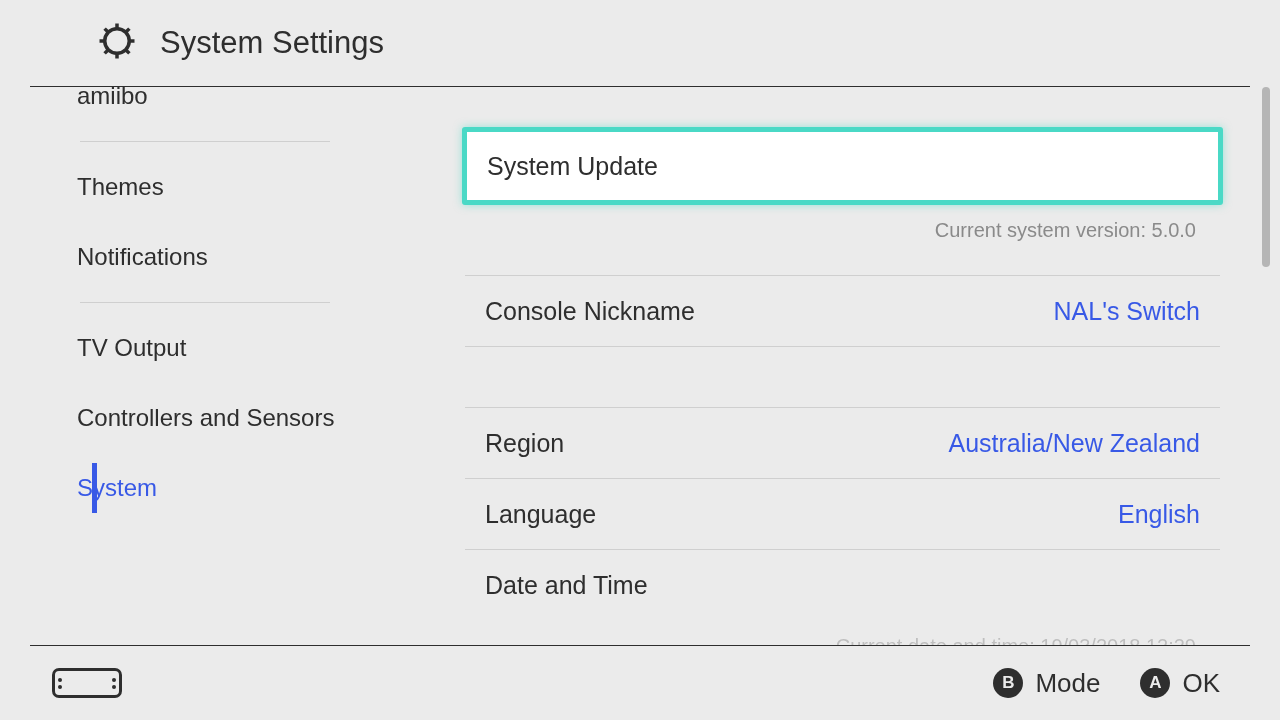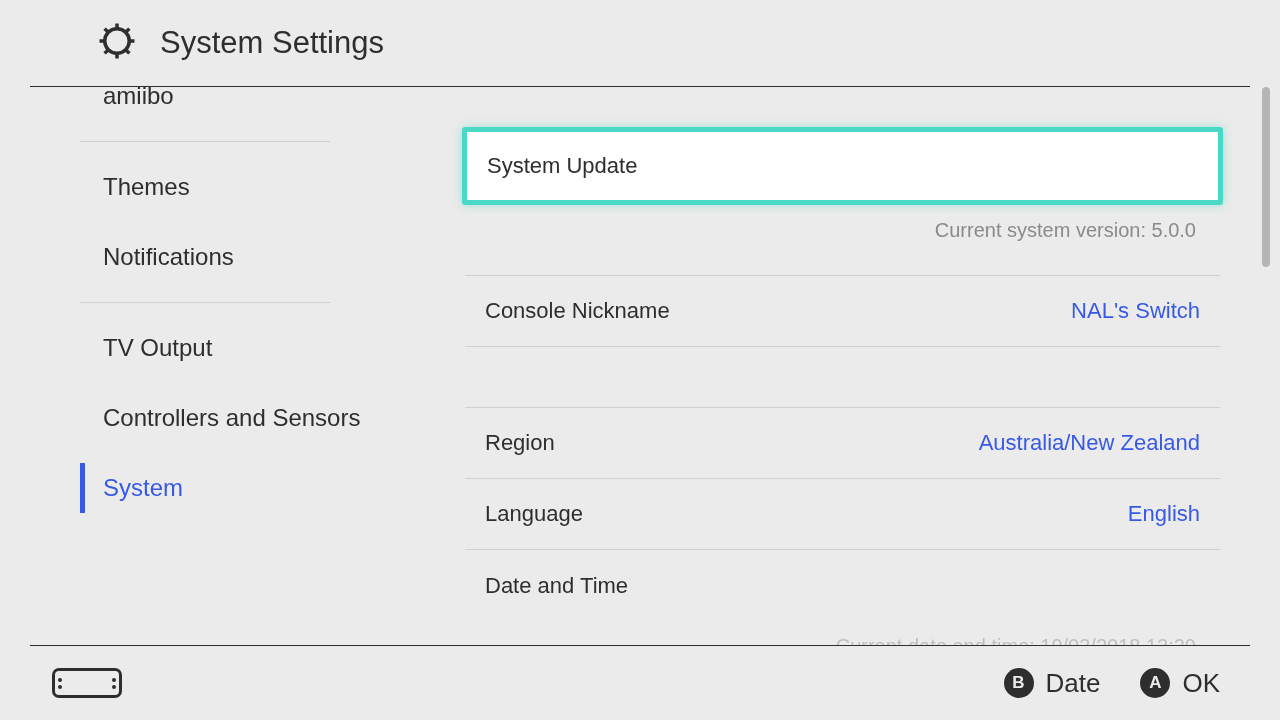--- a/index.html
+++ b/index.html
@@ -44,24 +44,25 @@
     .sidebar-inner {
       position: absolute;
       top: -26px;
       left: 0;
       right: 0;
     }
     .sidebar-item {
       height: 70px;
       display: flex;
       align-items: center;
-      padding-left: 103px;
+      padding-left: 65px;
       font-size: 24px;
       color: #2e2e2e;
       position: relative;
+      margin-left: 12px;
     }
     .sidebar-item.selected {
       color: #3859e6;
     }
     .sidebar-item.selected::before {
       content: '';
       position: absolute;
       left: 80px;
       top: 10px;
       bottom: 10px;
@@ -85,21 +86,21 @@
       top: 40px;
       left: 55px;
       right: 60px;
     }
     .list-item {
       height: 71px;
       display: flex;
       align-items: center;
       justify-content: space-between;
       padding: 0 20px;
-      font-size: 22px;
+      font-size: 25px;
       border-bottom: 1px solid #cfcfcf;
       background: transparent;
     }
     .list-item.highlighted {
       background: #ffffff;
       border: 5px solid #4ad9c6;
       border-radius: 3px;
       height: 78px;
       margin: 0 -3px;
       box-shadow: 0 0 8px rgba(74,217,198,0.5);
@@ -296,20 +297,20 @@
       <div class="controller-dot"></div>
     </div>
     <div class="controller-dots-right">
       <div class="controller-dot"></div>
       <div class="controller-dot"></div>
     </div>
   </div>
   <div class="footer-right">
     <div class="footer-action">
       <span class="button-circle">B</span>
-      <span class="footer-label">Date</span>
+      <span class="footer-label">Mode</span>
     </div>
     <div class="footer-action">
       <span class="button-circle">A</span>
       <span class="footer-label">OK</span>
     </div>
   </div>
 </div>
 
 </body></html>

